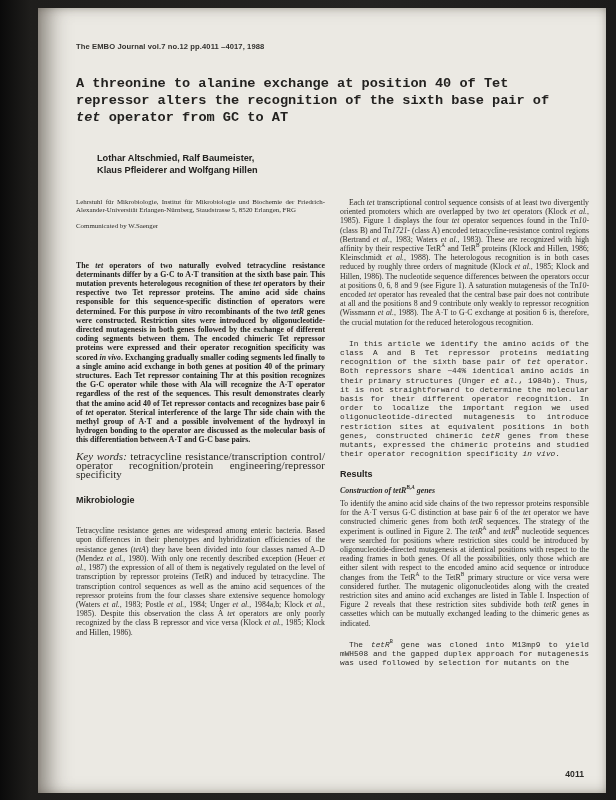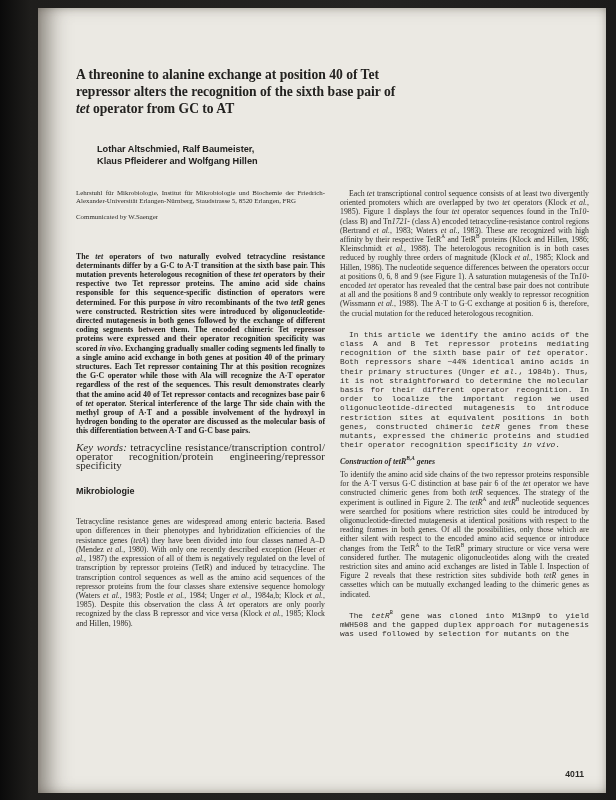--- a/index.html
+++ b/index.html
@@ -34,21 +34,21 @@
   }
   .journal-header {
     font-family:"Liberation Sans", sans-serif;
     font-weight:bold;
     font-size:7.6px;
     letter-spacing:.1px;
     color:#33322f;
   }
   .title {
     margin-top:24px;
-    font-family:Liberation Serif, serif;
+    font-family:Liberation Mono, monospace;
     font-weight:bold;
     font-size:13.6px;
     line-height:17px;
     color:#232220;
   }
   .authors {
     margin-top:26px;
     font-family:"Liberation Sans", sans-serif;
     font-weight:bold;
     font-size:9.2px;
@@ -120,20 +120,21 @@
   }
   sup { font-size:.68em; line-height:0; vertical-align:super; }
 </style>
 </head>
 <body>
 
 <div class="scan-bg">
   <div class="page">
     <div class="content">
 
+      <div class="journal-header">The EMBO Journal vol.7 no.12 pp.4011 –4017, 1988</div>
 
       <h1 class="title">A threonine to alanine exchange at position 40 of Tet<br>repressor alters the recognition of the sixth base pair of<br><i>tet</i> operator from GC to AT</h1>
 
       <div class="authors">Lothar Altschmied, Ralf Baumeister,<br>Klaus Pfleiderer and Wolfgang Hillen</div>
 
       <div class="columns">
 
         <div class="col">
           <div class="affiliation">Lehrstuhl für Mikrobiologie, Institut für Mikrobiologie und Biochemie der Friedrich-Alexander-Universität Erlangen-Nürnberg, Staudstrasse 5, 8520 Erlangen, FRG</div>
 
@@ -146,20 +147,21 @@
           <h2 class="section-heading intro-heading">Mikrobiologie</h2>
 
           <p class="para intro-para">Tetracycline resistance genes are widespread among enteric bacteria. Based upon differences in their phenotypes and hybridization efficiencies of the resistance genes (<i>tetA</i>) they have been divided into four classes named A–D (Mendez <i>et al.</i>, 1980). With only one recently described exception (Heuer <i>et al.</i>, 1987) the expression of all of them is negatively regulated on the level of transcription by repressor proteins (TetR) and induced by tetracycline. The transcription control sequences as well as the amino acid sequences of the repressor proteins from the four classes share extensive sequence homology (Waters <i>et al.</i>, 1983; Postle <i>et al.</i>, 1984; Unger <i>et al.</i>, 1984a,b; Klock <i>et al.</i>, 1985). Despite this observation the class A <i>tet</i> operators are only poorly recognized by the class B repressor and vice versa (Klock <i>et al.</i>, 1985; Klock and Hillen, 1986).</p>
         </div>
 
         <div class="col">
           <p class="para indent">Each <i>tet</i> transcriptional control sequence consists of at least two divergently oriented promoters which are overlapped by two <i>tet</i> operators (Klock <i>et al.</i>, 1985). Figure 1 displays the four <i>tet</i> operator sequences found in the Tn<i>10</i>-(class B) and Tn<i>1721</i>- (class A) encoded tetracycline-resistance control regions (Bertrand <i>et al.</i>, 1983; Waters <i>et al.</i>, 1983). These are recognized with high affinity by their respective TetR<sup>A</sup> and TetR<sup>B</sup> proteins (Klock and Hillen, 1986; Kleinschmidt <i>et al.</i>, 1988). The heterologous recognition is in both cases reduced by roughly three orders of magnitude (Klock <i>et al.</i>, 1985; Klock and Hillen, 1986). The nucleotide sequence differences between the operators occur at positions 0, 6, 8 and 9 (see Figure 1). A saturation mutagenesis of the Tn<i>10</i>-encoded <i>tet</i> operator has revealed that the central base pair does not contribute at all and the positions 8 and 9 contribute only weakly to repressor recognition (Wissmann <i>et al.</i>, 1988). The A·T to G·C exchange at position 6 is, therefore, the crucial mutation for the reduced heterologous recognition.</p>
 
           <p class="para indent">In this article we identify the amino acids of the class A and B Tet repressor proteins mediating recognition of the sixth base pair of <i>tet</i> operator. Both repressors share ~44% identical amino acids in their primary structures (Unger <i>et al.</i>, 1984b). Thus, it is not straightforward to determine the molecular basis for their different operator recognition. In order to localize the important region we used oligonucleotide-directed mutagenesis to introduce restriction sites at equivalent positions in both genes, constructed chimeric <i>tetR</i> genes from these mutants, expressed the chimeric proteins and studied their operator recognition specificity <i>in vivo</i>.</p>
 
+          <h2 class="section-heading results-heading">Results</h2>
 
           <h3 class="subheading">Construction of tetR<sup>B,A</sup> genes</h3>
 
           <p class="para subheading-gap">To identify the amino acid side chains of the two repressor proteins responsible for the A·T versus G·C distinction at base pair 6 of the <i>tet</i> operator we have constructed chimeric genes from both <i>tetR</i> sequences. The strategy of the experiment is outlined in Figure 2. The <i>tetR</i><sup>A</sup> and <i>tetR</i><sup>B</sup> nucleotide sequences were searched for positions where restriction sites could be introduced by oligonucleotide-directed mutagenesis at identical positions with respect to the reading frames in both genes. Of all the possibilities, only those which are either silent with respect to the encoded amino acid sequence or introduce changes from the TetR<sup>A</sup> to the TetR<sup>B</sup> primary structure or vice versa were considered further. The mutagenic oligonucleotides along with the created restriction sites and amino acid exchanges are listed in Table I. Inspection of Figure 2 reveals that these restriction sites subdivide both <i>tetR</i> genes in cassettes which can be mutually exchanged leading to the chimeric genes as indicated.</p>
 
           <p class="para indent">The <i>tetR</i><sup>B</sup> gene was cloned into M13mp9 to yield mWH508 and the gapped duplex approach for mutagenesis was used followed by selection for mutants on the</p>
         </div>
 
       </div>
     </div>

